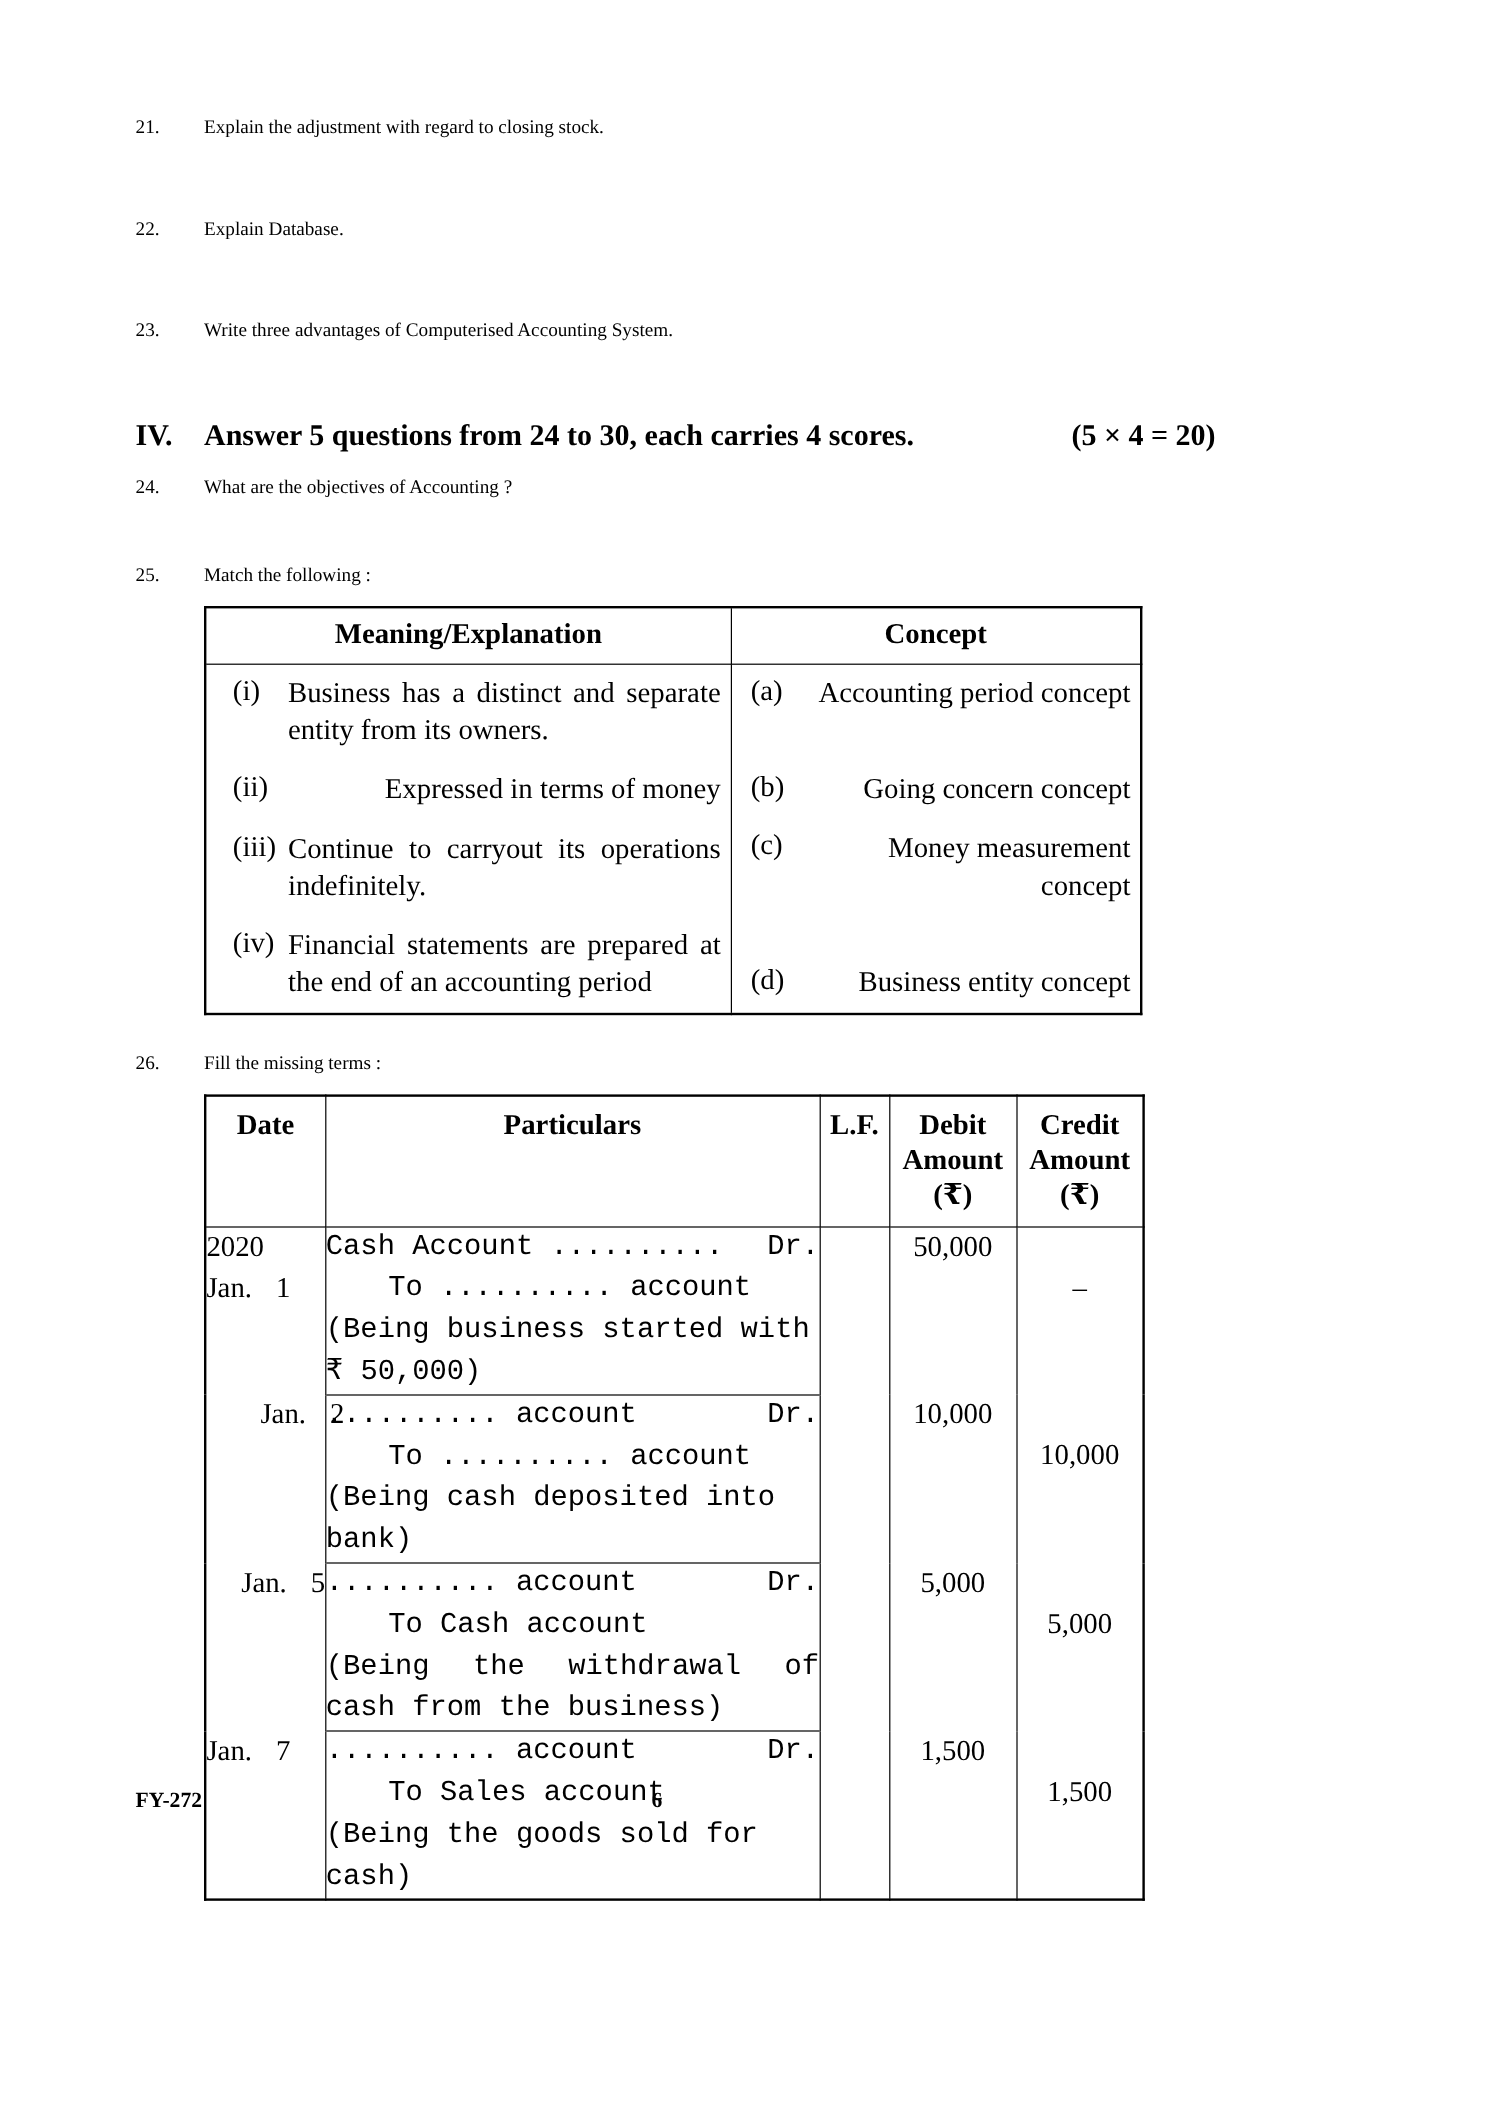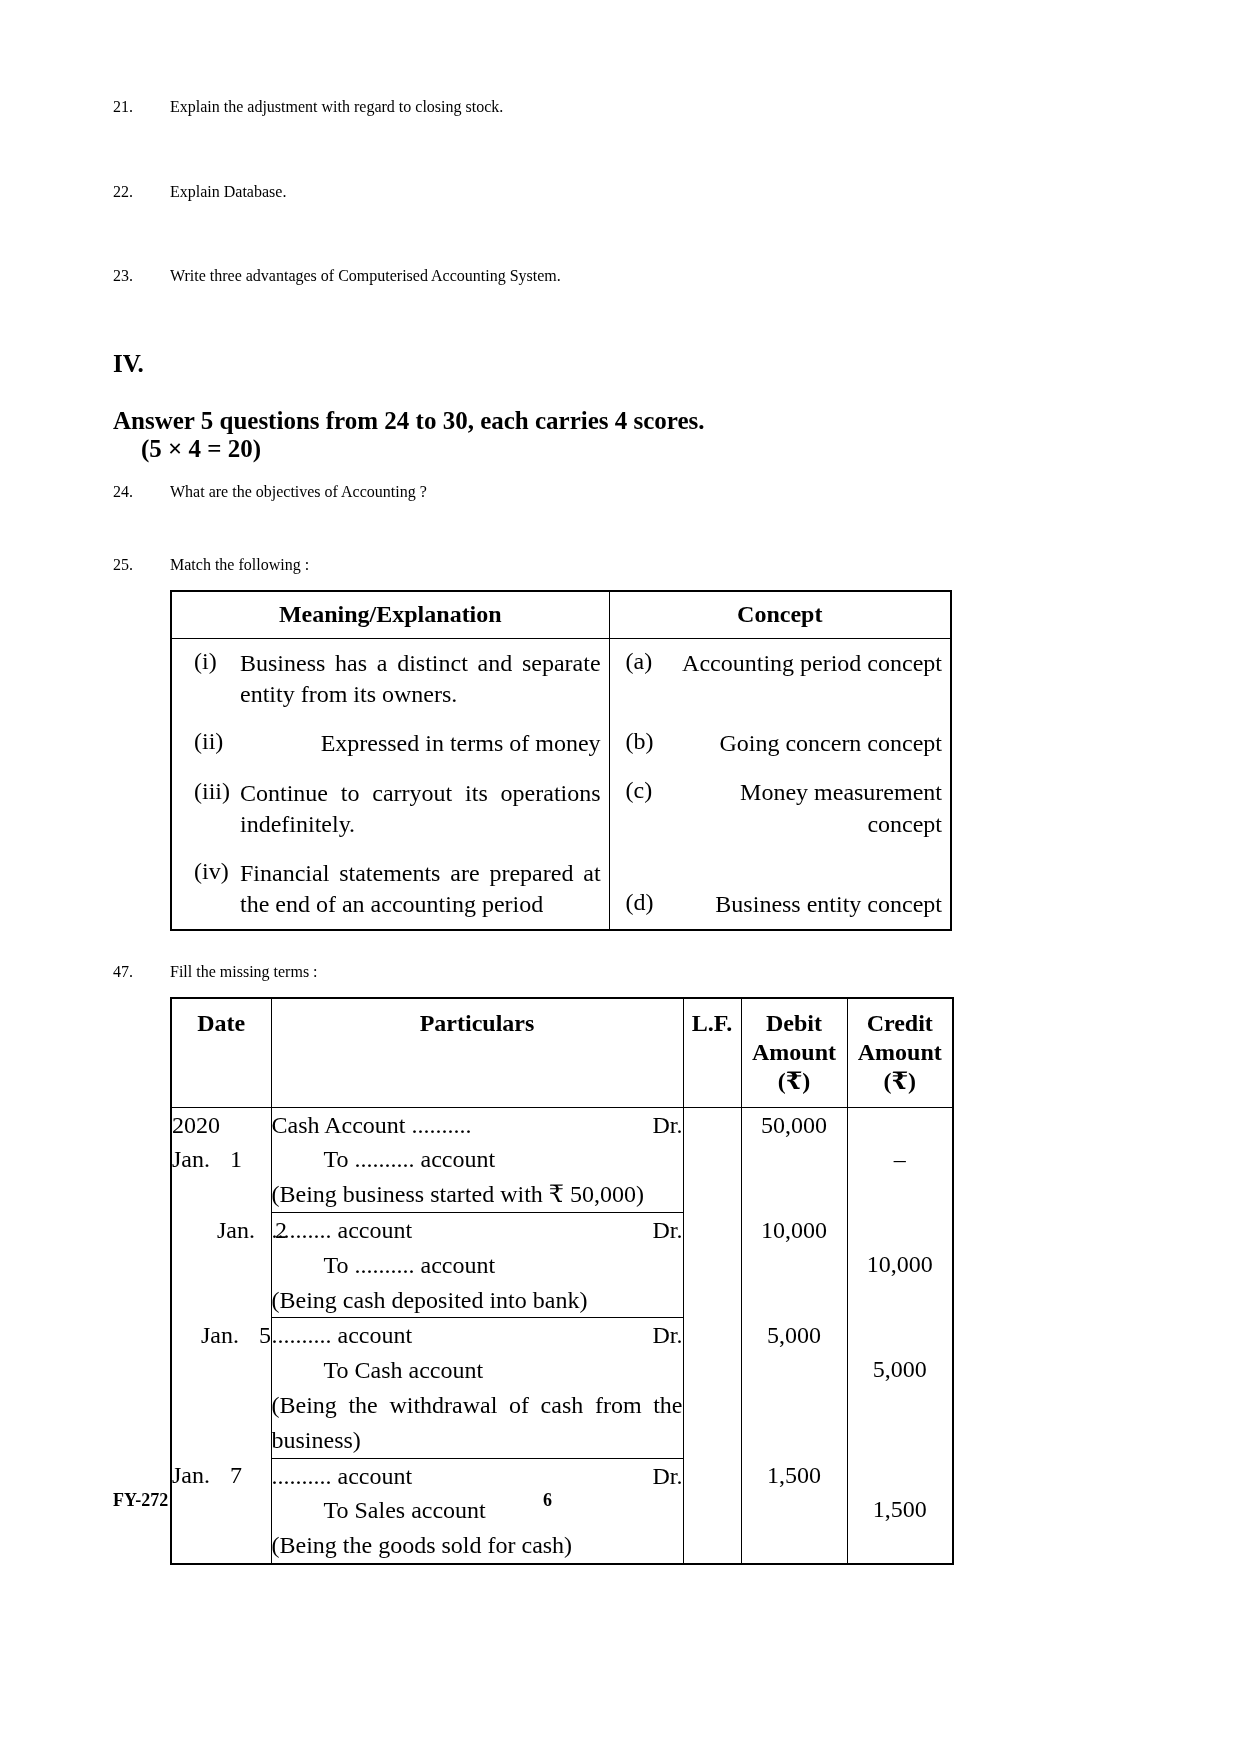--- a/index.html
+++ b/index.html
@@ -51,21 +51,20 @@
   .gap-lg { height: 52px; }
   .gap-md { height: 30px; }
   .gap-sm { height: 18px; }
 
   
   .section-row {
     display: flex;
     align-items: baseline;
     font-weight: bold;
     font-size: 25px;
-    flex-direction: column;
   }
   .section-label {
     width: 57px;
     flex: 0 0 57px;
   }
   .section-title {
     flex: 1 1 auto;
   }
   .section-score {
     flex: 0 0 auto;
@@ -165,20 +164,21 @@
 
   .date-cell {
     padding: 8px 6px 6px 10px;
     white-space: nowrap;
   }
   .date-cell .dline { display: block; }
   .date-cell .dmon { display: inline-block; width: 58px; }
 
   .part-cell {
     padding: 8px 10px 6px 10px;
+    font-family: Liberation Mono, monospace;
   }
   .amt-cell {
     padding: 8px 14px 6px 6px;
     text-align: center;
     white-space: nowrap;
   }
 
   .prow {
     display: flex;
     justify-content: space-between;
@@ -305,21 +305,21 @@
               </div>
             </div>
           </td>
         </tr>
       </tbody>
     </table>
 
     <div class="gap-md"></div>
 
     <div class="qrow">
-      <span class="qnum">47.</span>
+      <span class="qnum">26.</span>
       <span class="qtext">Fill the missing terms :</span>
     </div>
 
     <table class="journal-table">
       <colgroup>
         <col class="col-date">
         <col class="col-part">
         <col class="col-lf">
         <col class="col-debit">
         <col class="col-credit">

